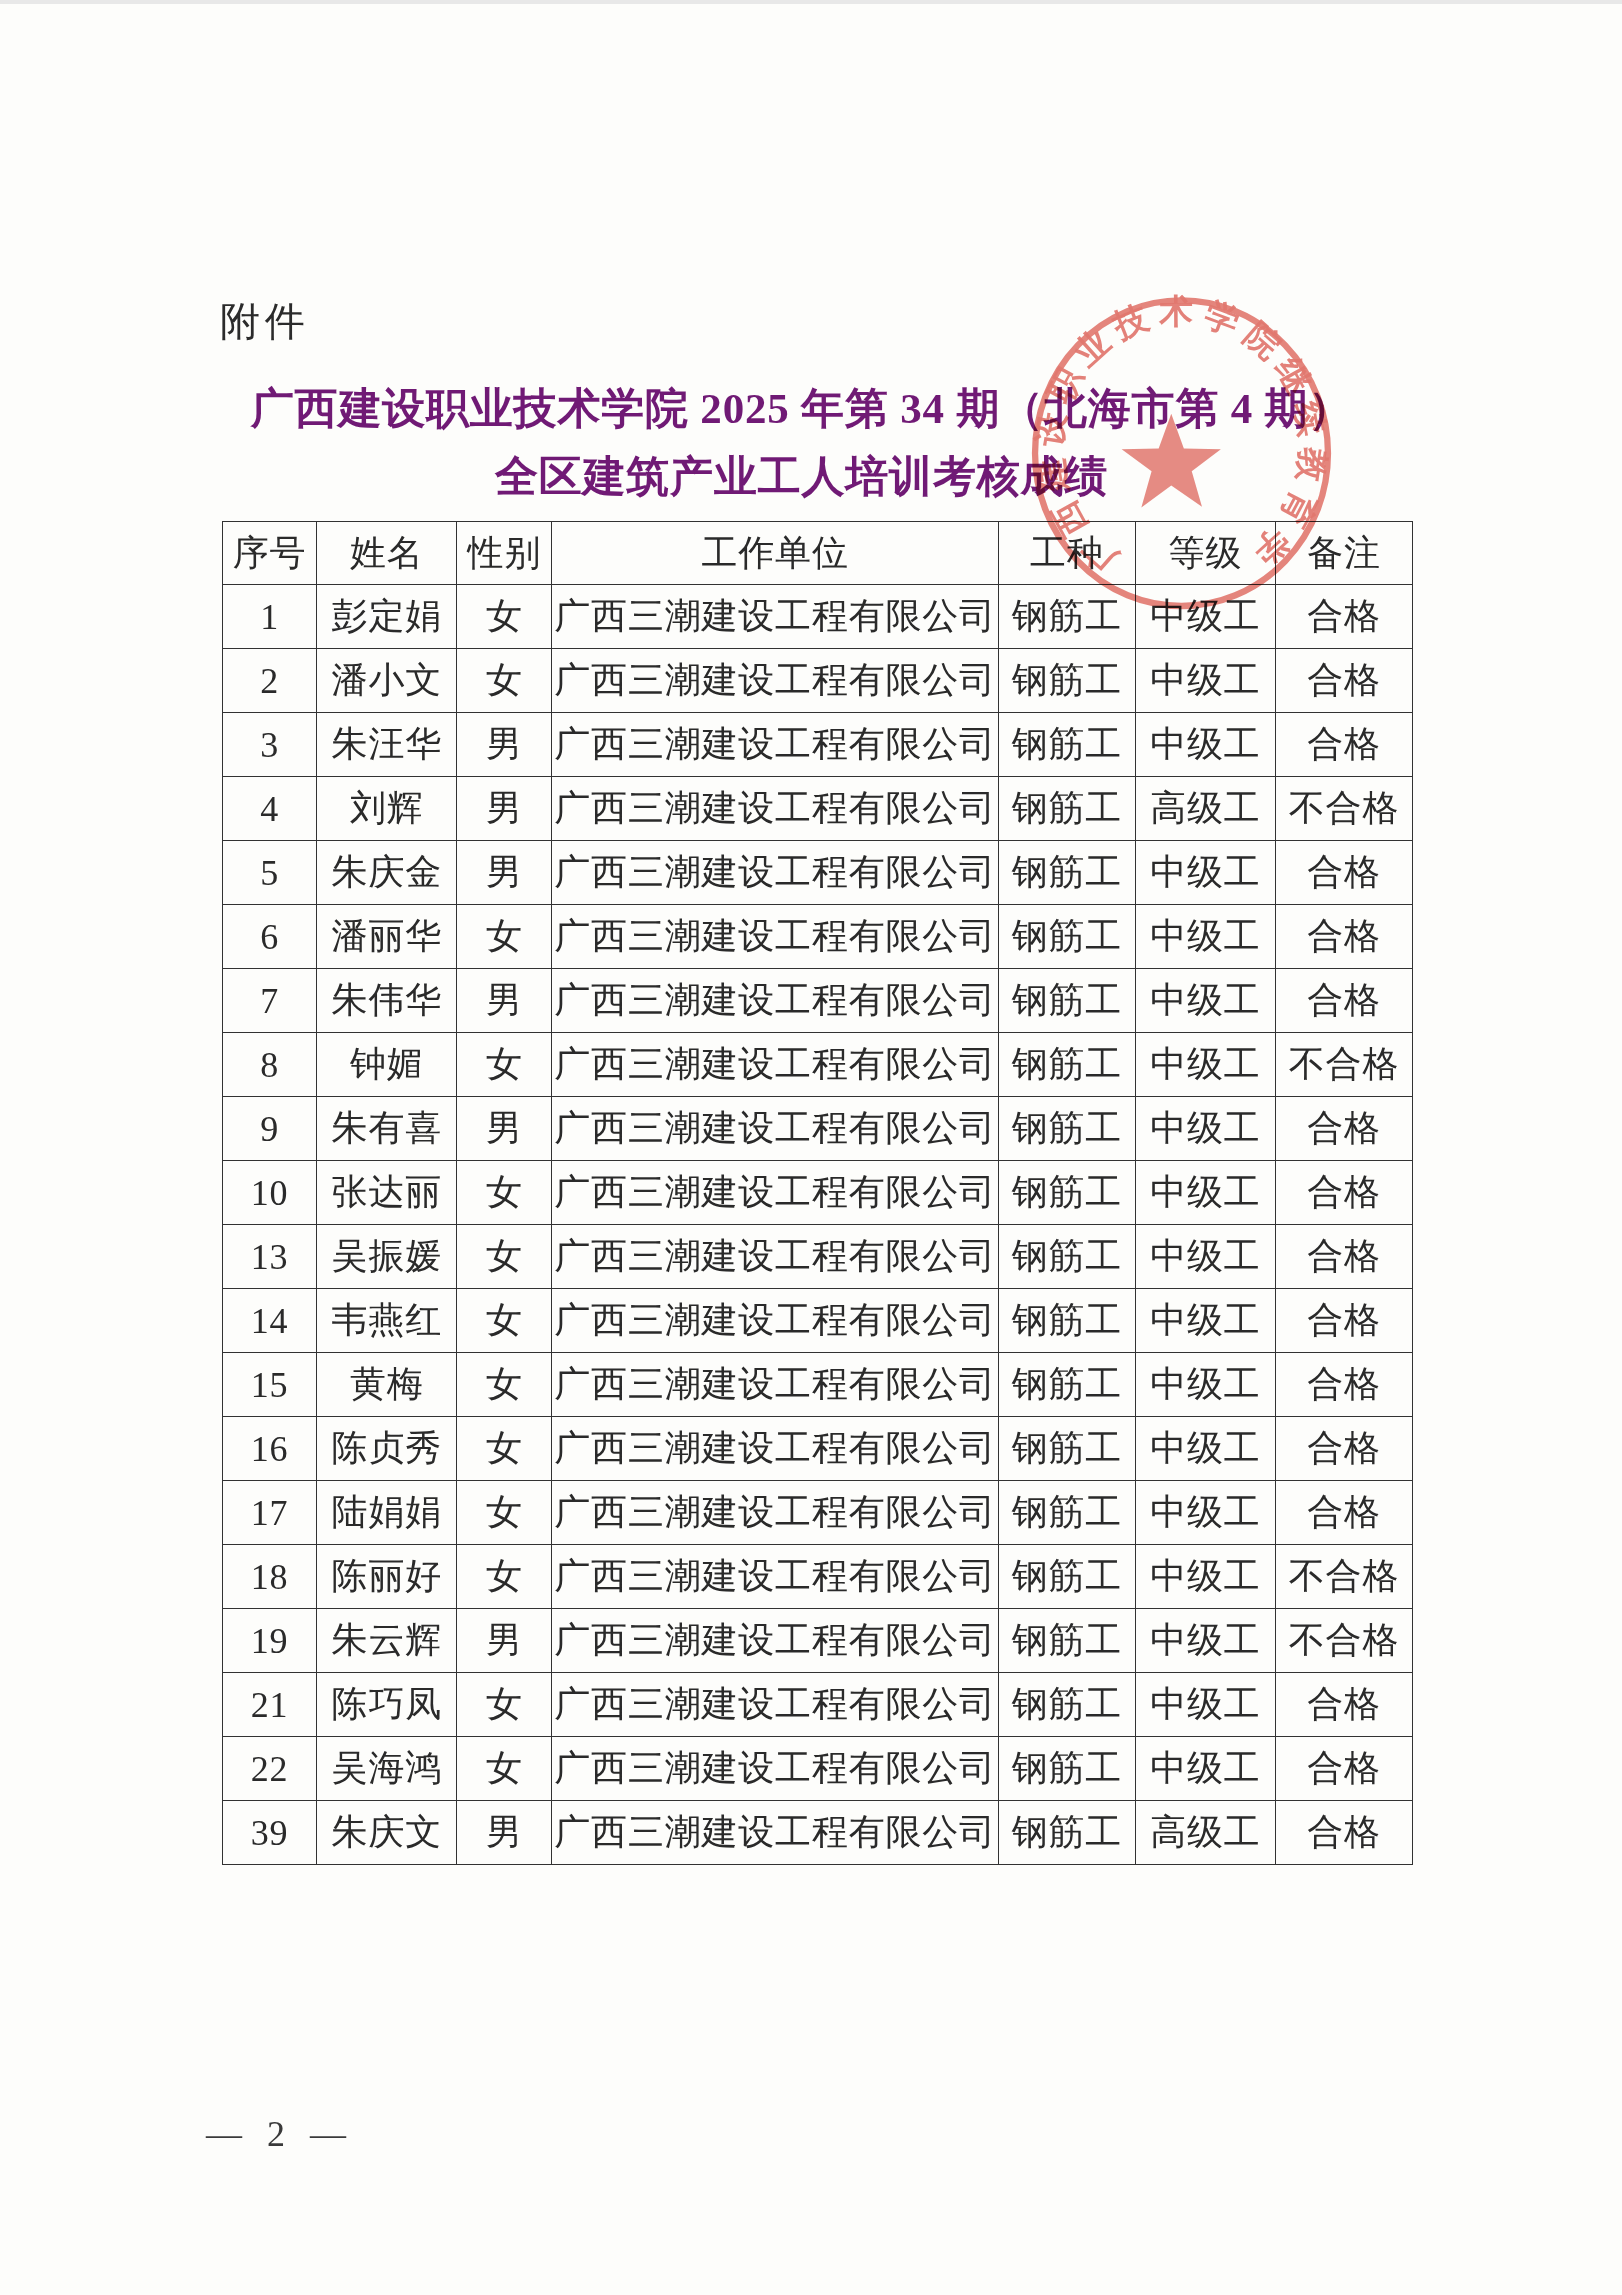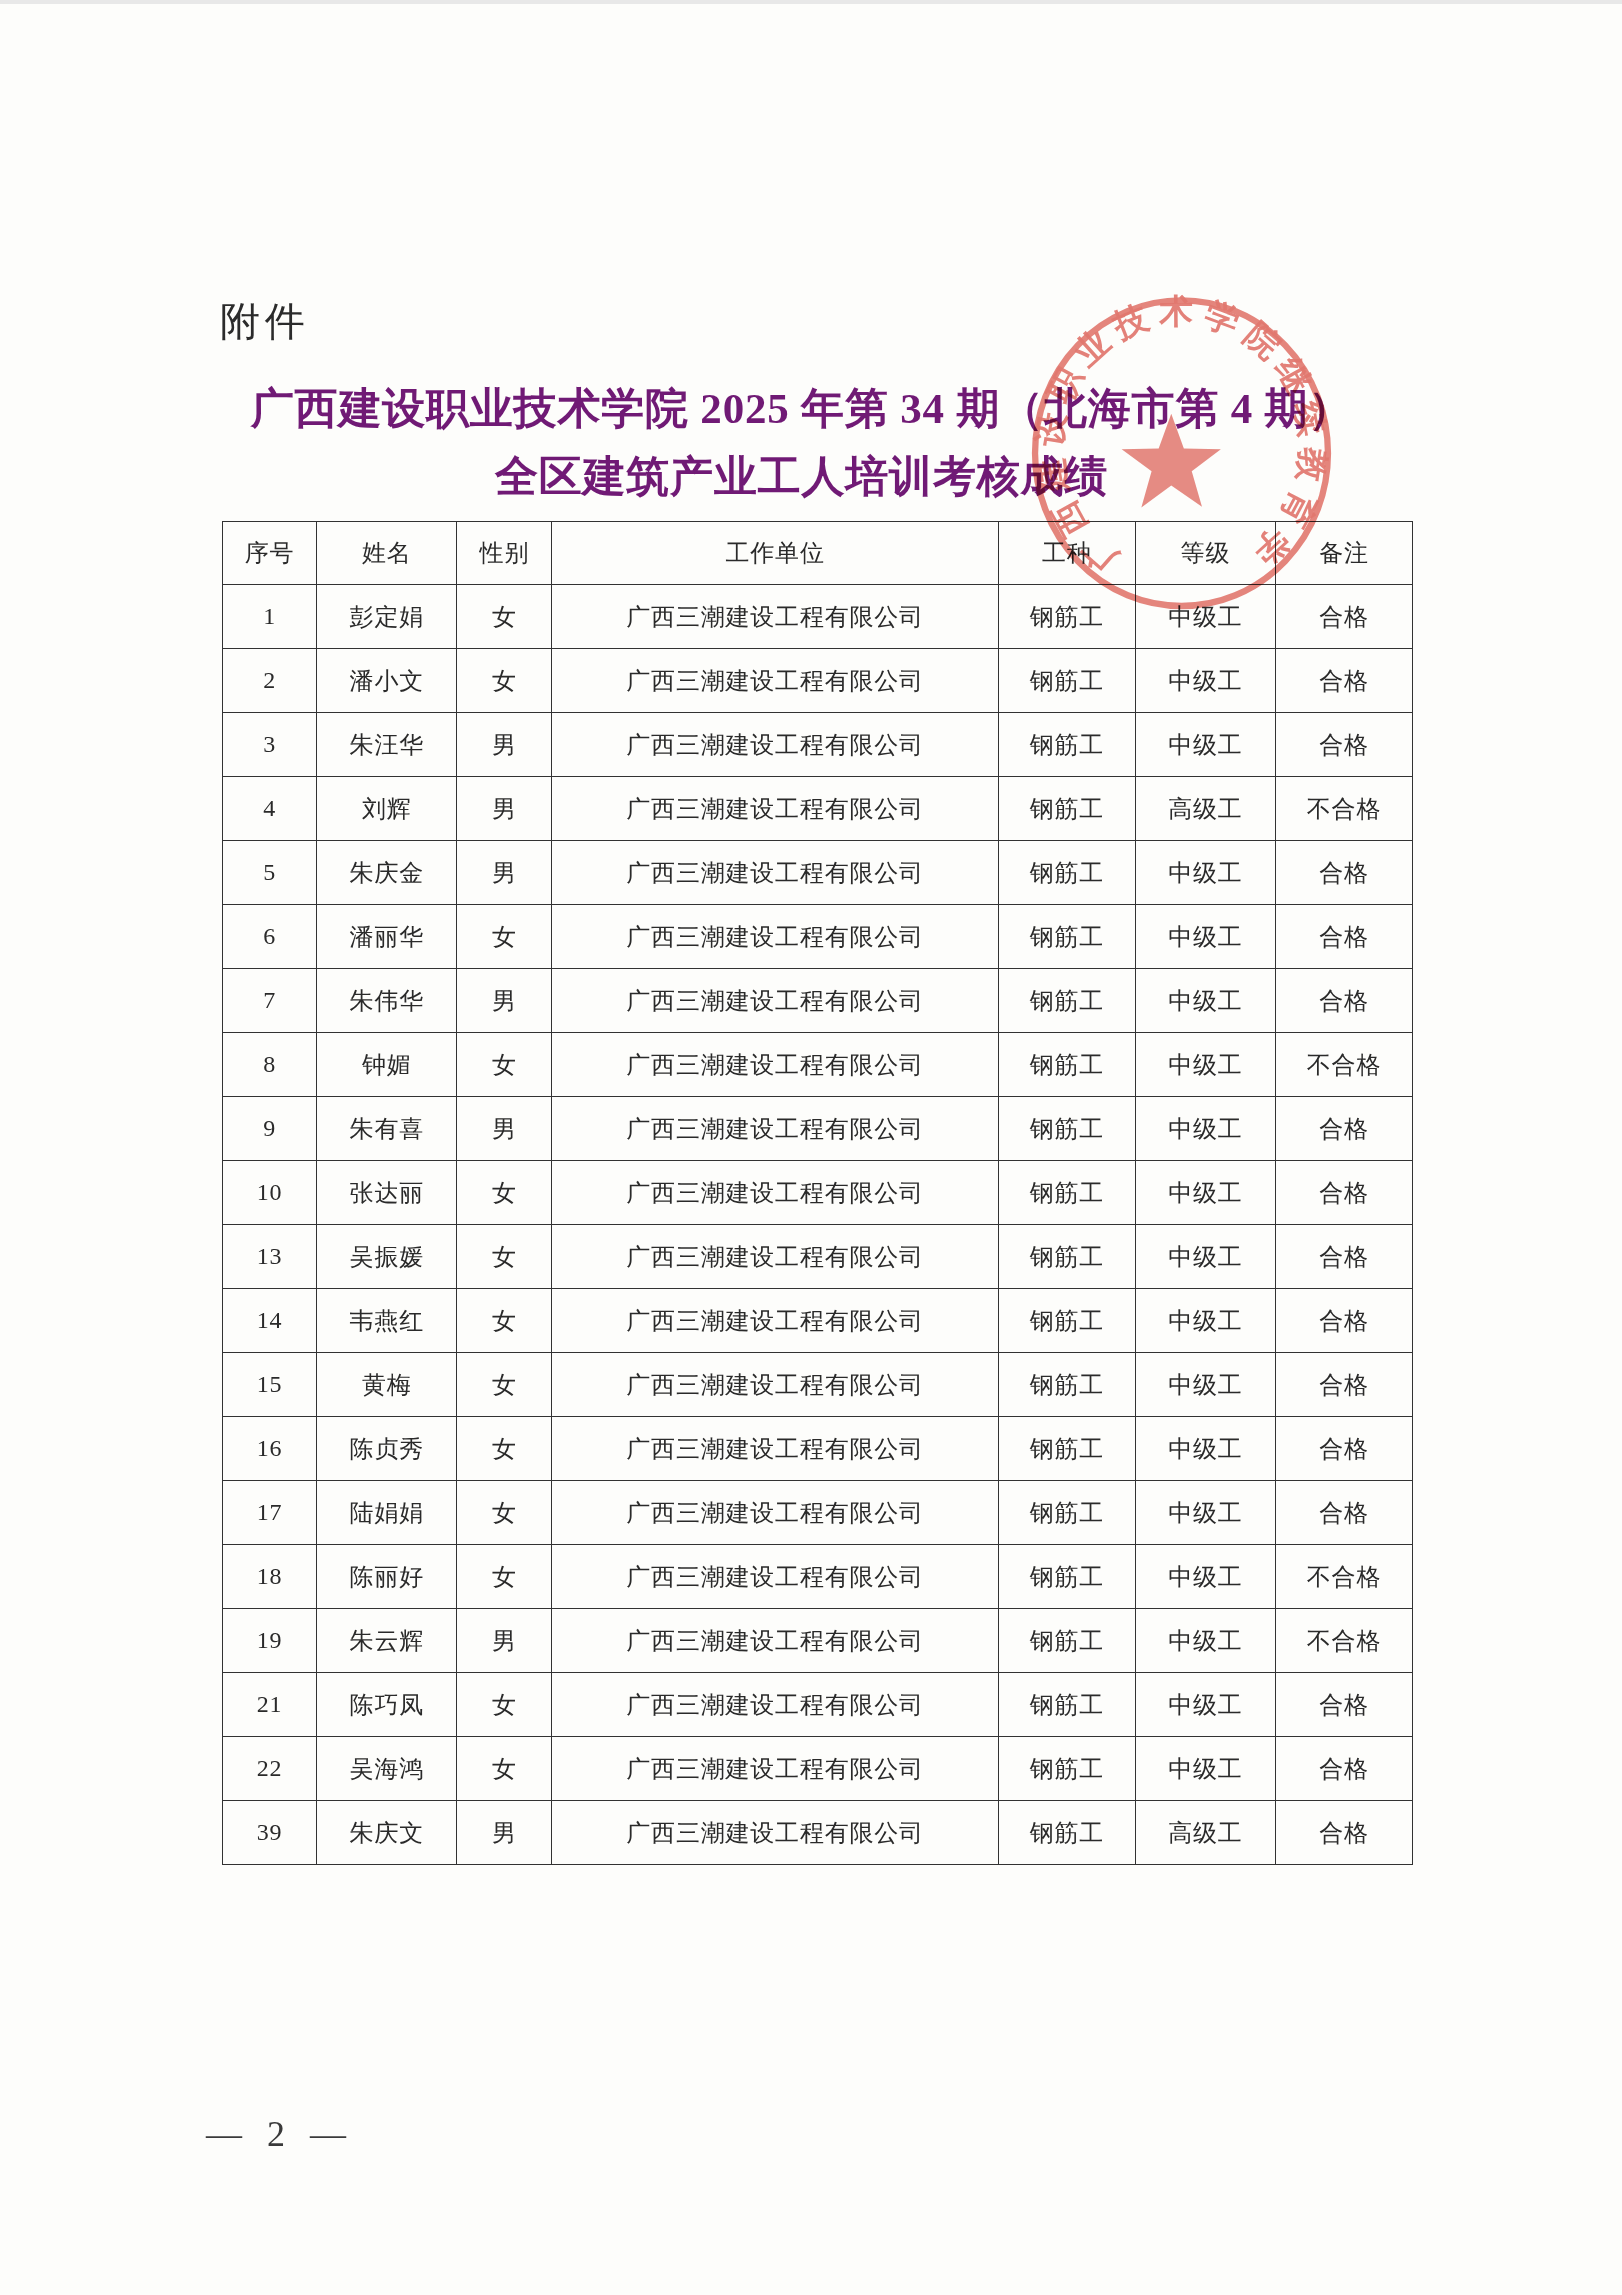--- a/index.html
+++ b/index.html
@@ -17,21 +17,21 @@
     font-size:40px; letter-spacing:4.8px; color:#2b2b2b;
   }
   .title {
     position:absolute; left:0; top:371px; width:1603px;
     text-align:center; font-weight:bold; color:#701a75;
     font-size:43px; line-height:68px; letter-spacing:0.8px;
   }
   table.results {
     position:absolute; left:222px; top:517px; width:1191px;
     border-collapse:collapse; table-layout:fixed;
-    font-size:24px; color:#2a2a2a;
+    font-size:36px; color:#2a2a2a;
   }
   table.results th, table.results td {
     border:1.6px solid #323232;
     text-align:center; vertical-align:middle;
     height:63px; padding:0; font-weight:normal;
     letter-spacing:0.8px;
     overflow:hidden; white-space:nowrap;
   }
   table.results thead th { height:62px; }
   .footer {

